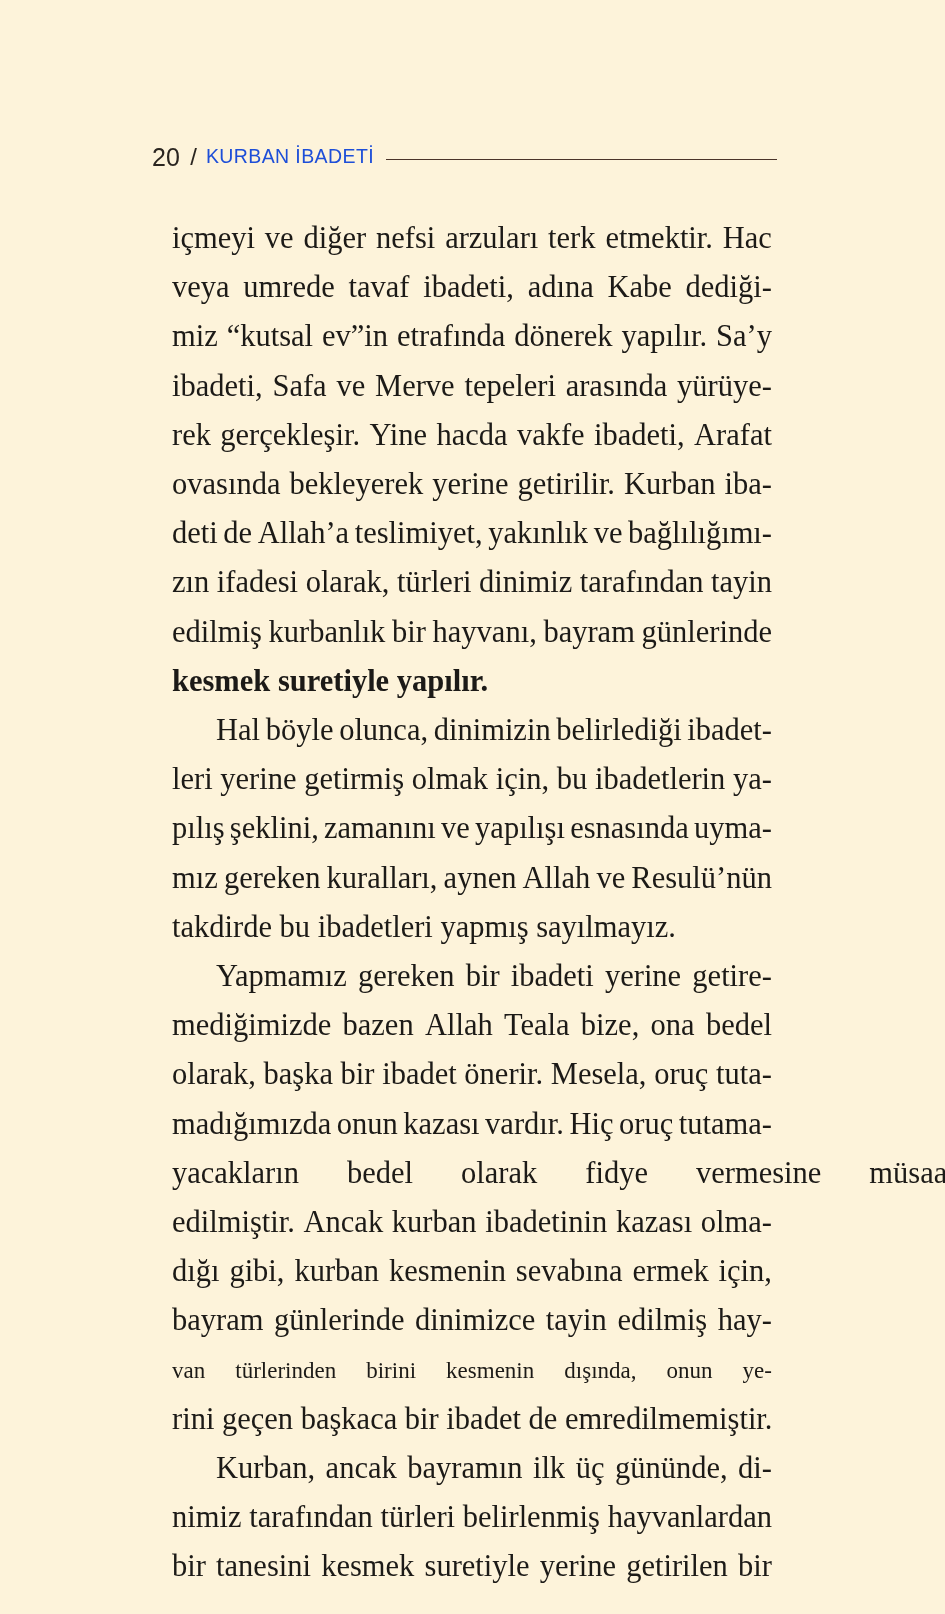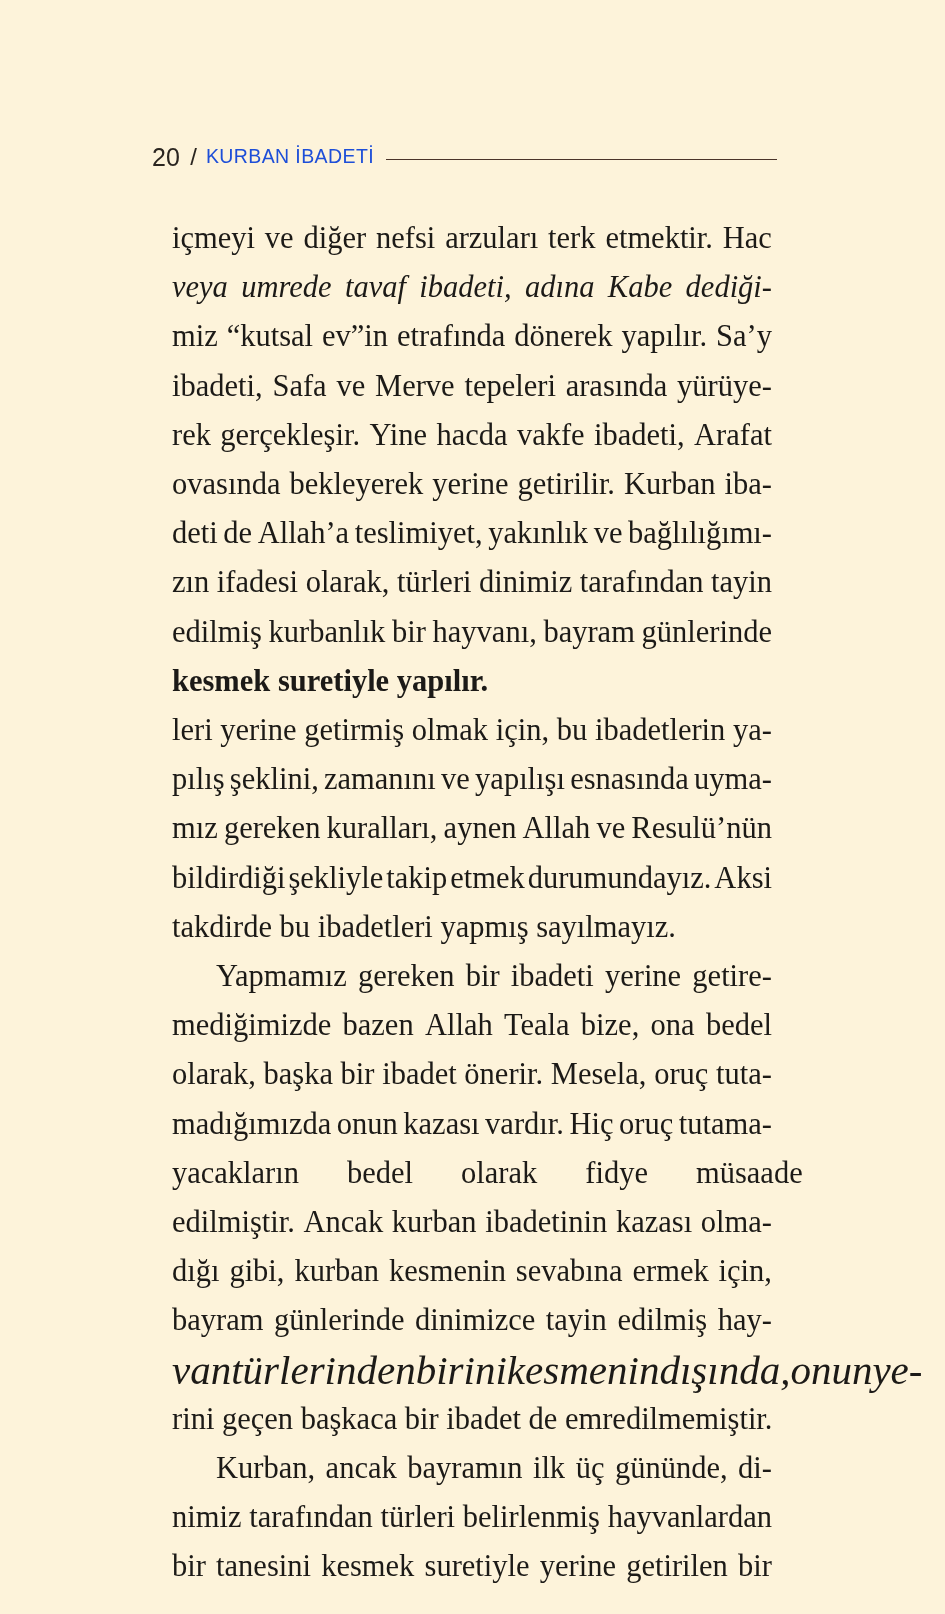--- a/index.html
+++ b/index.html
@@ -108,21 +108,21 @@
         <div class="line" style="font-size: 30.5px; line-height: 49.2px;">
           <span>içmeyi</span>
           <span>ve</span>
           <span>diğer</span>
           <span>nefsi</span>
           <span>arzuları</span>
           <span>terk</span>
           <span>etmektir.</span>
           <span>Hac</span>
         </div>
-        <div class="line" style="font-size: 30.5px; line-height: 49.2px; font-style: italic;">
+        <div class="line" style="font-size: 30.5px; line-height: 49.2px;">
           <span>veya</span>
           <span>umrede</span>
           <span>tavaf</span>
           <span>ibadeti,</span>
           <span>adına</span>
           <span>Kabe</span>
           <span>dediği-</span>
         </div>
         <div class="line" style="font-size: 30.5px; line-height: 49.2px;">
           <span>miz</span>
@@ -181,20 +181,28 @@
           <span>edilmiş</span>
           <span>kurbanlık</span>
           <span>bir</span>
           <span>hayvanı,</span>
           <span>bayram</span>
           <span>günlerinde</span>
         </div>
         <div class="line last" style="font-size: 30.5px; line-height: 49.2px; font-weight: bold;">kesmek suretiyle yapılır.</div>
       </div>
       <div class="para">
+        <div class="line first-indent" style="font-size: 30.5px; line-height: 49.2px;">
+          <span>Hal</span>
+          <span>böyle</span>
+          <span>olunca,</span>
+          <span>dinimizin</span>
+          <span>belirlediği</span>
+          <span>ibadet-</span>
+        </div>
         <div class="line" style="font-size: 30.5px; line-height: 49.2px;">
           <span>leri</span>
           <span>yerine</span>
           <span>getirmiş</span>
           <span>olmak</span>
           <span>için,</span>
           <span>bu</span>
           <span>ibadetlerin</span>
           <span>ya-</span>
         </div>
@@ -209,28 +217,20 @@
         </div>
         <div class="line" style="font-size: 30.5px; line-height: 49.2px;">
           <span>mız</span>
           <span>gereken</span>
           <span>kuralları,</span>
           <span>aynen</span>
           <span>Allah</span>
           <span>ve</span>
           <span>Resulü’nün</span>
         </div>
-        <div class="line" style="font-size: 30.5px; line-height: 49.2px;">
-          <span>bildirdiği</span>
-          <span>şekliyle</span>
-          <span>takip</span>
-          <span>etmek</span>
-          <span>durumundayız.</span>
-          <span>Aksi</span>
-        </div>
         <div class="line last" style="font-size: 30.5px; line-height: 49.2px;">takdirde bu ibadetleri yapmış sayılmayız.</div>
       </div>
       <div class="para">
         <div class="line first-indent" style="font-size: 30.5px; line-height: 49.2px;">
           <span>Yapmamız</span>
           <span>gereken</span>
           <span>bir</span>
           <span>ibadeti</span>
           <span>yerine</span>
           <span>getire-</span>
@@ -261,20 +261,21 @@
           <span>vardır.</span>
           <span>Hiç</span>
           <span>oruç</span>
           <span>tutama-</span>
         </div>
         <div class="line" style="font-size: 30.5px; line-height: 49.2px; gap: 48px;">
           <span>yacakların</span>
           <span>bedel</span>
           <span>olarak</span>
           <span>fidye</span>
+          <span>vermesine</span>
           <span>müsaade</span>
         </div>
         <div class="line" style="font-size: 30.5px; line-height: 49.2px;">
           <span>edilmiştir.</span>
           <span>Ancak</span>
           <span>kurban</span>
           <span>ibadetinin</span>
           <span>kazası</span>
           <span>olma-</span>
         </div>
@@ -288,21 +289,21 @@
           <span>için,</span>
         </div>
         <div class="line" style="font-size: 30.5px; line-height: 49.2px;">
           <span>bayram</span>
           <span>günlerinde</span>
           <span>dinimizce</span>
           <span>tayin</span>
           <span>edilmiş</span>
           <span>hay-</span>
         </div>
-        <div class="line" style="font-size: 41px; line-height: 49.2px; font-style: italic;">
+        <div class="line" style="font-size: 23px; line-height: 49.2px;">
           <span>van</span>
           <span>türlerinden</span>
           <span>birini</span>
           <span>kesmenin</span>
           <span>dışında,</span>
           <span>onun</span>
           <span>ye-</span>
         </div>
         <div class="line last" style="font-size: 30.5px; line-height: 49.2px;">rini geçen başkaca bir ibadet de emredilmemiştir.</div>
       </div>

